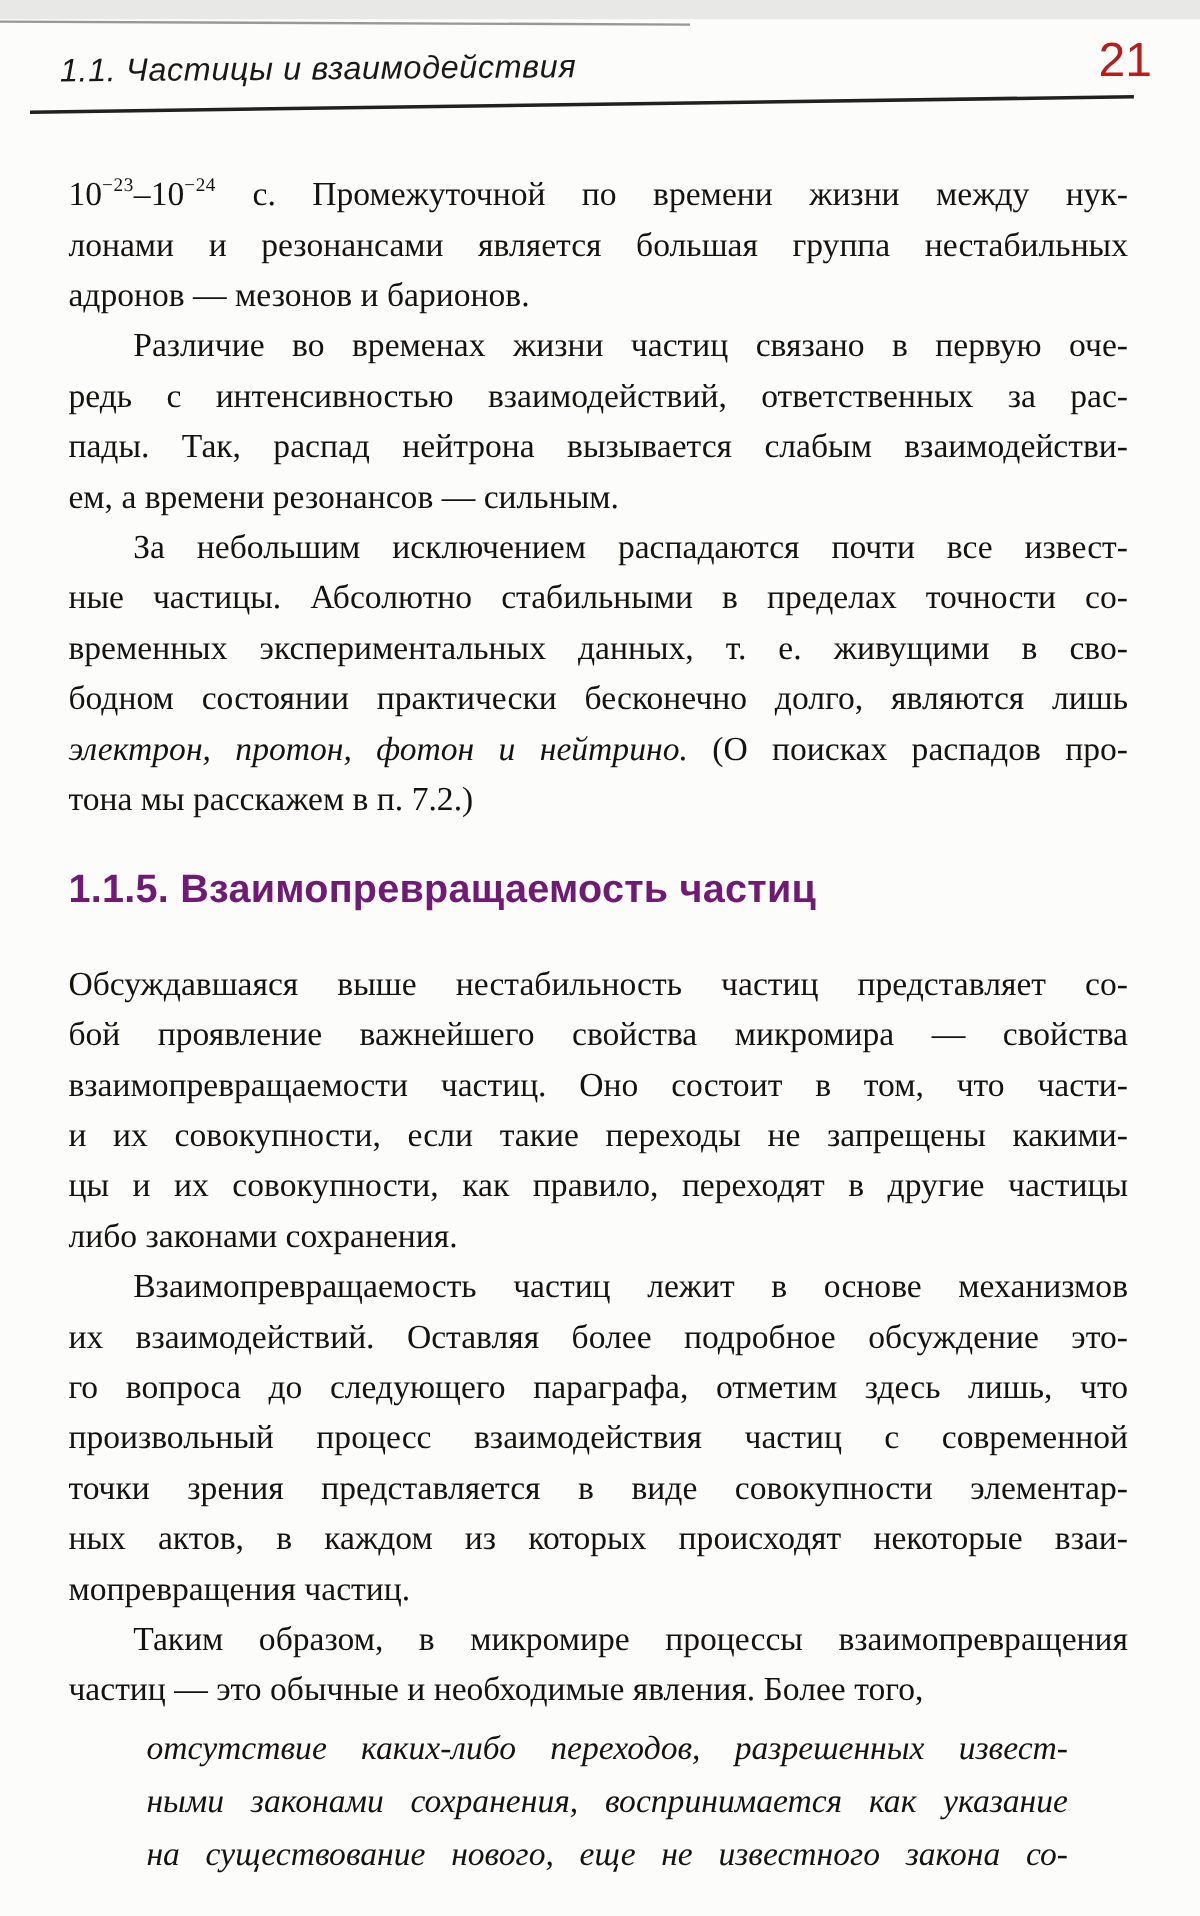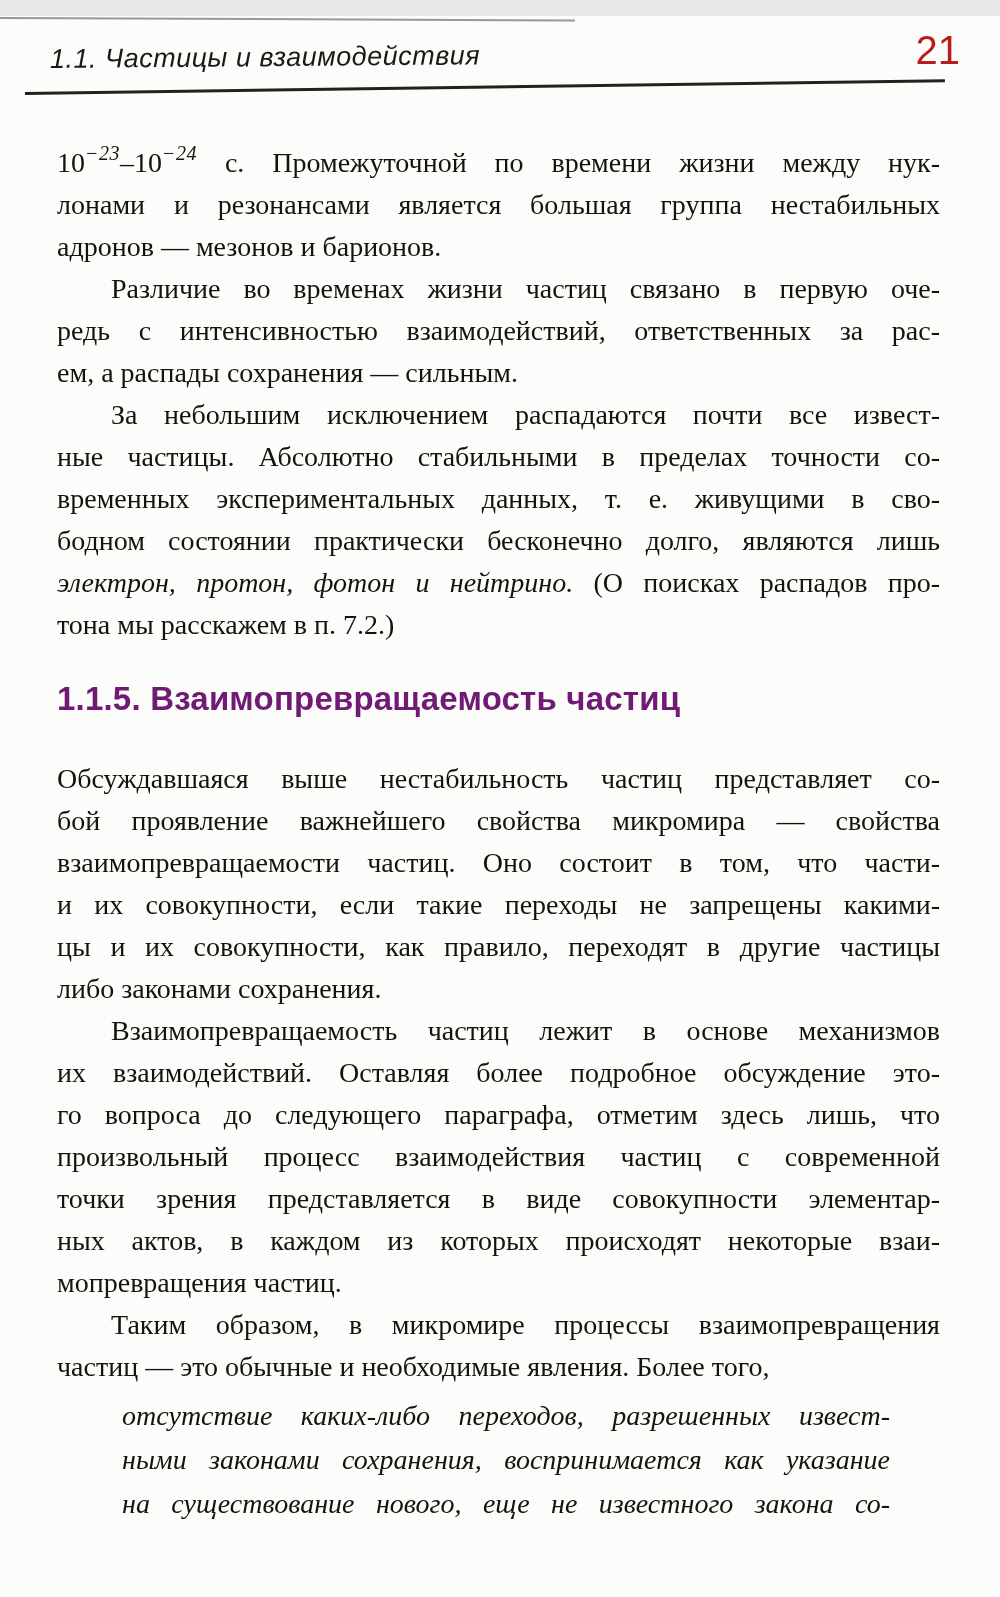--- a/index.html
+++ b/index.html
@@ -84,27 +84,26 @@
     font-weight: bold;
     color: #701a75;
     letter-spacing: 0.2px;
   }
   .para.quote {
     margin: 6px 50px 0 65px;
     font-style: italic;
     line-height: 44px;
   }
   sup.exp {
-    font-size: 20px;
+    font-size: 16px;
     line-height: 0;
     vertical-align: baseline;
     position: relative;
     top: -12px;
     letter-spacing: 0.5px;
-    font-style: italic;
   }
 </style>
 </head>
 <body>
 
 <div class="page">
   <div class="scan-edge"></div>
 
   <div class="page-header">
     <span class="running-title">1.1. Частицы и взаимодействия</span>
@@ -115,21 +114,22 @@
 
   <div class="body-text">
       <div class="para">
         <div class="line first"><span>10</span><sup class="exp">−23</sup><span>–10</span><sup class="exp">−24</sup><span> с. Промежуточной по времени жизни между нук-</span></div>
         <div class="line"><span>лонами и резонансами является большая группа нестабильных</span></div>
         <div class="line last"><span>адронов — мезонов и барионов.</span></div>
       </div>
       <div class="para indent">
         <div class="line first"><span>Различие во временах жизни частиц связано в первую оче-</span></div>
         <div class="line"><span>редь с интенсивностью взаимодействий, ответственных за рас-</span></div>
-        <div class="line last"><span>ем, а распады сохранения — сильным.</span></div>
+        <div class="line"><span>пады. Так, распад нейтрона вызывается слабым взаимодействи-</span></div>
+        <div class="line last"><span>ем, а времени резонансов — сильным.</span></div>
       </div>
       <div class="para indent">
         <div class="line first"><span>За небольшим исключением распадаются почти все извест-</span></div>
         <div class="line"><span>ные частицы. Абсолютно стабильными в пределах точности со-</span></div>
         <div class="line"><span>временных экспериментальных данных, т. е. живущими в сво-</span></div>
         <div class="line"><span>бодном состоянии практически бесконечно долго, являются лишь</span></div>
         <div class="line"><span style="font-style: italic;">электрон, протон, фотон и нейтрино.</span><span> (О поисках распадов про-</span></div>
         <div class="line last"><span>тона мы расскажем в п. 7.2.)</span></div>
       </div>
       <h2 class="section-heading">1.1.5. Взаимопревращаемость частиц</h2>

